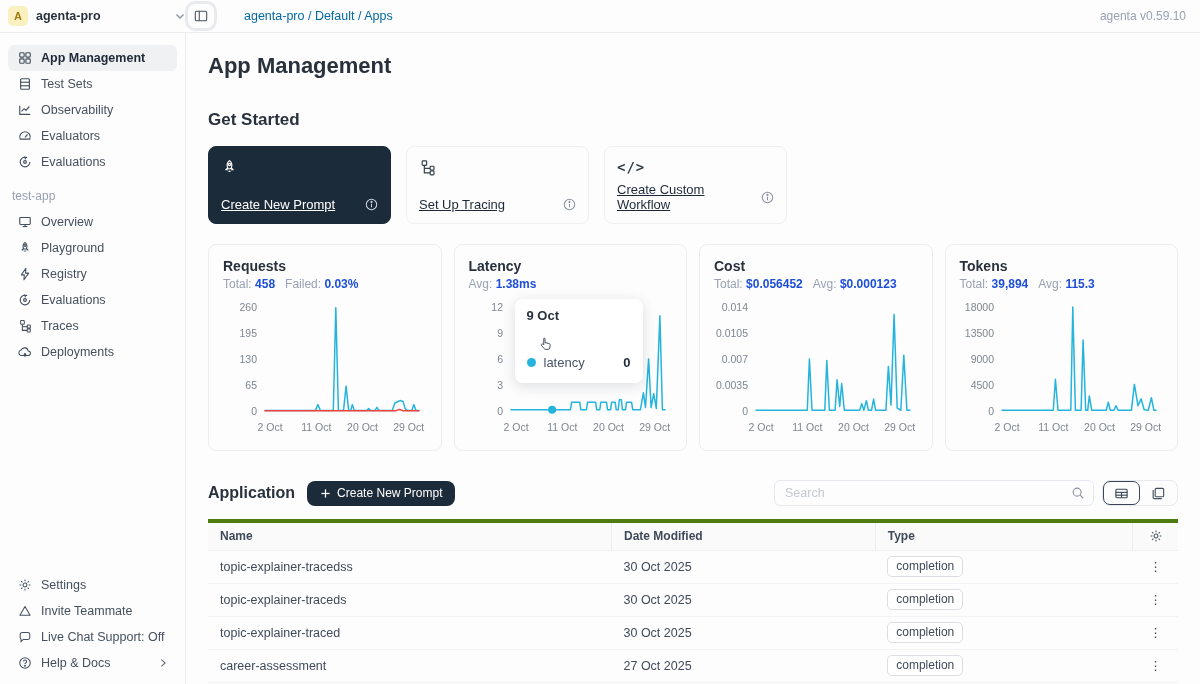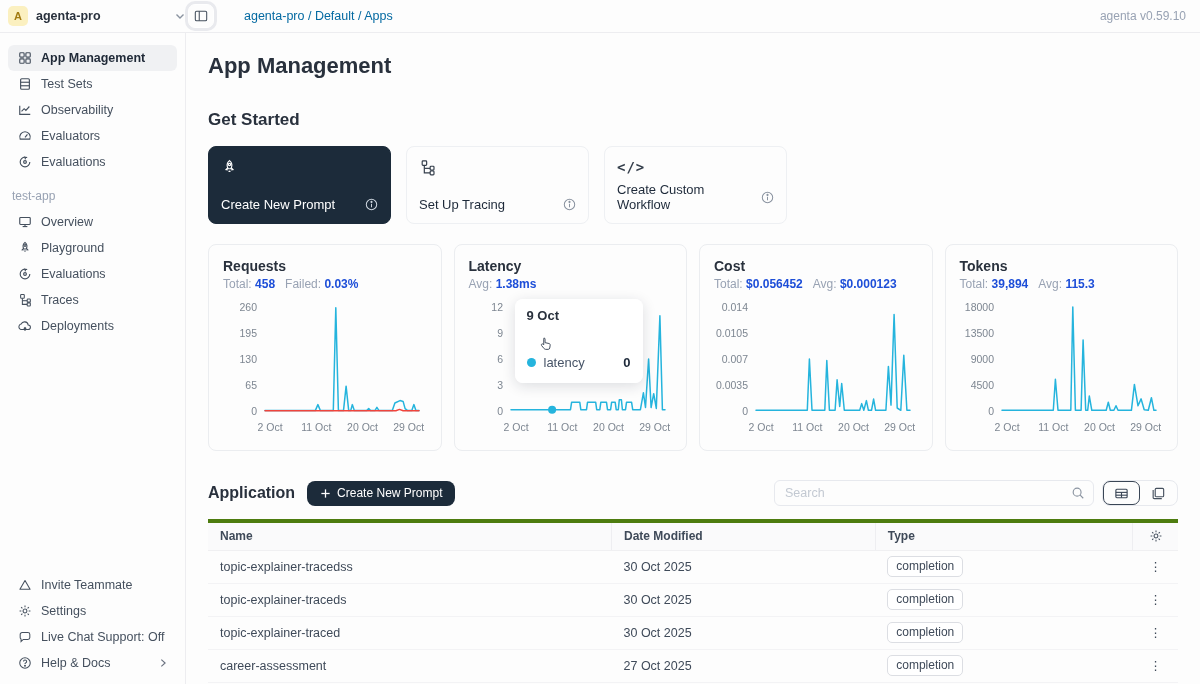--- a/index.html
+++ b/index.html
@@ -31,21 +31,21 @@
   .side-item .chev-right { margin-left:auto; color:#6b7280; }
 
   
   .main { flex:1; padding:20px 22px 0 22px; overflow:hidden; }
   .page-title { font-size:22px; font-weight:600; color:#29313d; }
   .section-title { font-size:17px; font-weight:600; color:#29313d; margin-top:31px; }
 
   .gs-row { display:flex; gap:15px; margin-top:16px; }
   .gs-card { width:183px; height:78px; border-radius:8px; border:1px solid #eef0f3; padding:12px 12px 11px 12px; display:flex; flex-direction:column; justify-content:space-between; cursor:pointer; background:#fdfdfd; }
   .gs-card.dark { background:#1c2b3a; border-color:#1c2b3a; color:#fff; }
-  .gs-bottom { display:flex; align-items:center; justify-content:space-between; font-size:13px; font-weight:500; }
+  .gs-bottom { display:flex; align-items:center; justify-content:space-between; font-size:13px; font-weight:500;text-decoration:underline; }
   .gs-card .info { color:#8a93a0; }
   .gs-card.dark .info { color:#cdd5de; }
   .gs-icon { color:#333d4a; }
   .gs-card.dark .gs-icon { color:#fff; }
   .code-glyph { font-size:14px; font-weight:700; letter-spacing:1px; color:#333d4a; font-family:"DejaVu Sans Mono", monospace; }
 
   .charts-row { display:flex; gap:12px; margin-top:20px; }
   .chart-card { width:234px; height:207px; border:1px solid #ebedf0; border-radius:8px; padding:13px 14px; background:#fdfdfd; position:relative; }
   .chart-title { font-size:14px; font-weight:600; color:#29313d; }
   .chart-stats { font-size:12px; margin-top:3px; color:#98a2b3; }
@@ -175,20 +175,28 @@
             <circle cx="8" cy="5.2" r="1.1"></circle>
             <path d="M6.6 8 L4.8 10 L6.4 10.2"></path>
             <path d="M9.4 8 L11.2 10 L9.6 10.2"></path>
             <path d="M7.3 11 q.7 1.6 1.4 0"></path>
           </svg>
         </span>
       <span>Playground</span>
     </div>
     <div class="side-item">
       <span class="ic">
+          <svg width="14" height="14" viewBox="0 0 16 16" fill="none" stroke="currentColor" stroke-width="1.2" stroke-linejoin="round">
+            <path d="M9 1.5 L3.8 9 H7.2 L6.8 14.5 L12.2 7 H8.6 Z"></path>
+          </svg>
+        </span>
+      <span>Registry</span>
+    </div>
+    <div class="side-item">
+      <span class="ic">
           <svg width="14" height="14" viewBox="0 0 16 16" fill="none" stroke="currentColor" stroke-width="1.3">
             <path d="M13.5 8 A5.5 5.5 0 1 1 8 2.5"></path>
             <path d="M10.5 2.8 L8 2.5 L8.5 5"></path>
             <circle cx="8" cy="8" r="1.6"></circle>
           </svg>
         </span>
       <span>Evaluations</span>
     </div>
     <div class="side-item">
       <span class="ic">
@@ -209,34 +217,34 @@
             <path d="M8 13.8 V9.8 M6.6 11 L8 9.6 L9.4 11"></path>
           </svg>
         </span>
       <span>Deployments</span>
     </div>
 
     <div class="side-spacer"></div>
 
     <div class="side-item">
       <span class="ic">
-          <svg width="14" height="14" viewBox="0 0 16 16" fill="none" stroke="currentColor" stroke-width="1.2" stroke-linejoin="round">
-            <path d="M8 2.8 L13.8 12.8 H2.2 Z"></path>
-          </svg>
-        </span>
-      <span>Invite Teammate</span>
-    </div>
-    <div class="side-item">
-      <span class="ic">
           <svg width="14" height="14" viewBox="0 0 16 16" fill="none" stroke="currentColor" stroke-width="1.2">
             <circle cx="8" cy="8" r="2.2"></circle>
             <path d="M8 1.8 v2 M8 12.2 v2 M1.8 8 h2 M12.2 8 h2 M3.6 3.6 l1.4 1.4 M11 11 l1.4 1.4 M12.4 3.6 L11 5 M5 11 L3.6 12.4"></path>
           </svg>
         </span>
       <span>Settings</span>
+    </div>
+    <div class="side-item">
+      <span class="ic">
+          <svg width="14" height="14" viewBox="0 0 16 16" fill="none" stroke="currentColor" stroke-width="1.2" stroke-linejoin="round">
+            <path d="M8 2.8 L13.8 12.8 H2.2 Z"></path>
+          </svg>
+        </span>
+      <span>Invite Teammate</span>
     </div>
     <div class="side-item">
       <span class="ic">
           <svg width="14" height="14" viewBox="0 0 16 16" fill="none" stroke="currentColor" stroke-width="1.2">
             <path d="M2.5 5 a2.2 2.2 0 0 1 2.2-2.2 h6.6 A2.2 2.2 0 0 1 13.5 5 v3.6 a2.2 2.2 0 0 1-2.2 2.2 H6 L3.5 13.2 V10.4 A2.2 2.2 0 0 1 2.5 8.6 Z"></path>
           </svg>
         </span>
       <span>Live Chat Support: Off</span>
     </div>
     <div class="side-item">

